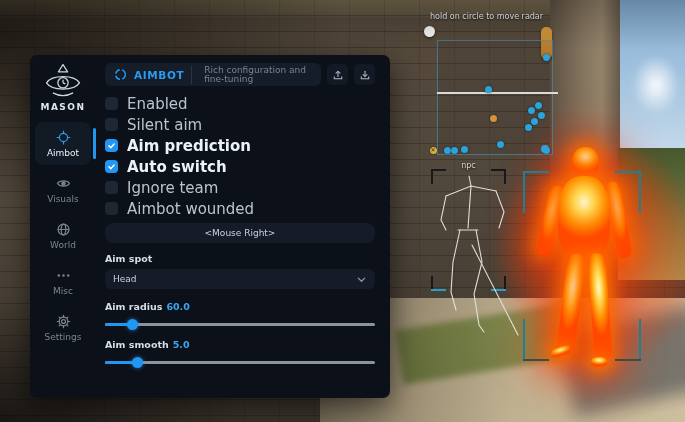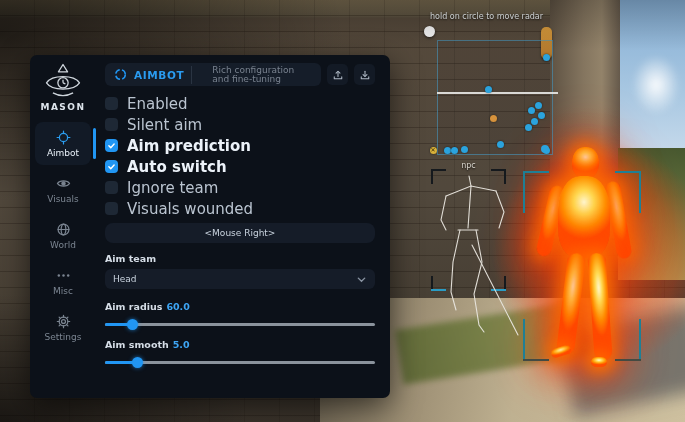--- a/index.html
+++ b/index.html
@@ -95,21 +95,21 @@
   .nav-item.active .nicon{color:#2b9df0;}
   .nicon{width:15px;height:15px;color:currentColor;}
   .nicon svg{width:15px;height:15px;display:block;}
 
   .main{flex:1;padding:8px 15px 0 9px;display:flex;flex-direction:column;}
   .hdr{display:flex;align-items:center;gap:6px;margin-bottom:11px;}
   .hdr-pill{flex:1;height:23px;border-radius:6px;background:#151d29;display:flex;align-items:center;
     padding:0 9px;gap:7px;}
   .hdr-ring{width:13px;height:13px;flex:0 0 13px;color:#2196f3;}
   .hdr-title{font-size:10.5px;font-weight:bold;letter-spacing:.6px;color:#2a9bf0;}
-  .hdr-sub{font-size:9px;color:#79828f;border-left:1px solid #2a3442;padding-left:20px;line-height:1;}
+  .hdr-sub{font-size:9px;color:#79828f;border-left:1px solid #2a3442;padding-left:12px;line-height:1;}
   .io-btn{width:21px;height:21px;flex:0 0 21px;border-radius:5px;background:#131a25;color:#aeb8c4;
     display:flex;align-items:center;justify-content:center;cursor:pointer;}
   .io-btn svg{width:12px;height:12px;}
 
   .cbrow{display:flex;align-items:center;gap:9px;height:13px;margin-bottom:8px;cursor:pointer;}
   .cb{width:13px;height:13px;border-radius:4px;background:#1e2835;display:flex;align-items:center;
     justify-content:center;}
   .cb svg{width:9px;height:9px;display:none;}
   .cb.checked{background:#2196f3;}
   .cb.checked svg{display:block;}
@@ -364,27 +364,27 @@
       <span class="cb">
         
       </span>
       <span class="cb-label">Ignore team</span>
     </div>
 
     <div class="cbrow">
       <span class="cb">
         
       </span>
-      <span class="cb-label">Visuals wounded</span>
+      <span class="cb-label">Aimbot wounded</span>
     </div>
   </div>
 
       <div class="key-btn">&lt;Mouse Right&gt;</div>
 
-      <div class="sec-label">Aim team</div>
+      <div class="sec-label">Aim spot</div>
       <div class="select">
         <span class="sval">Head</span>
         <svg class="chev" viewBox="0 0 12 12" fill="none" stroke="currentColor" stroke-width="1.5" stroke-linecap="round">
           <path d="M2.5 4.5 6 8 9.5 4.5"></path>
         </svg>
       </div>
 
       <div class="sl-label">
         <span>Aim radius</span><span class="val">60.0</span>
       </div>

